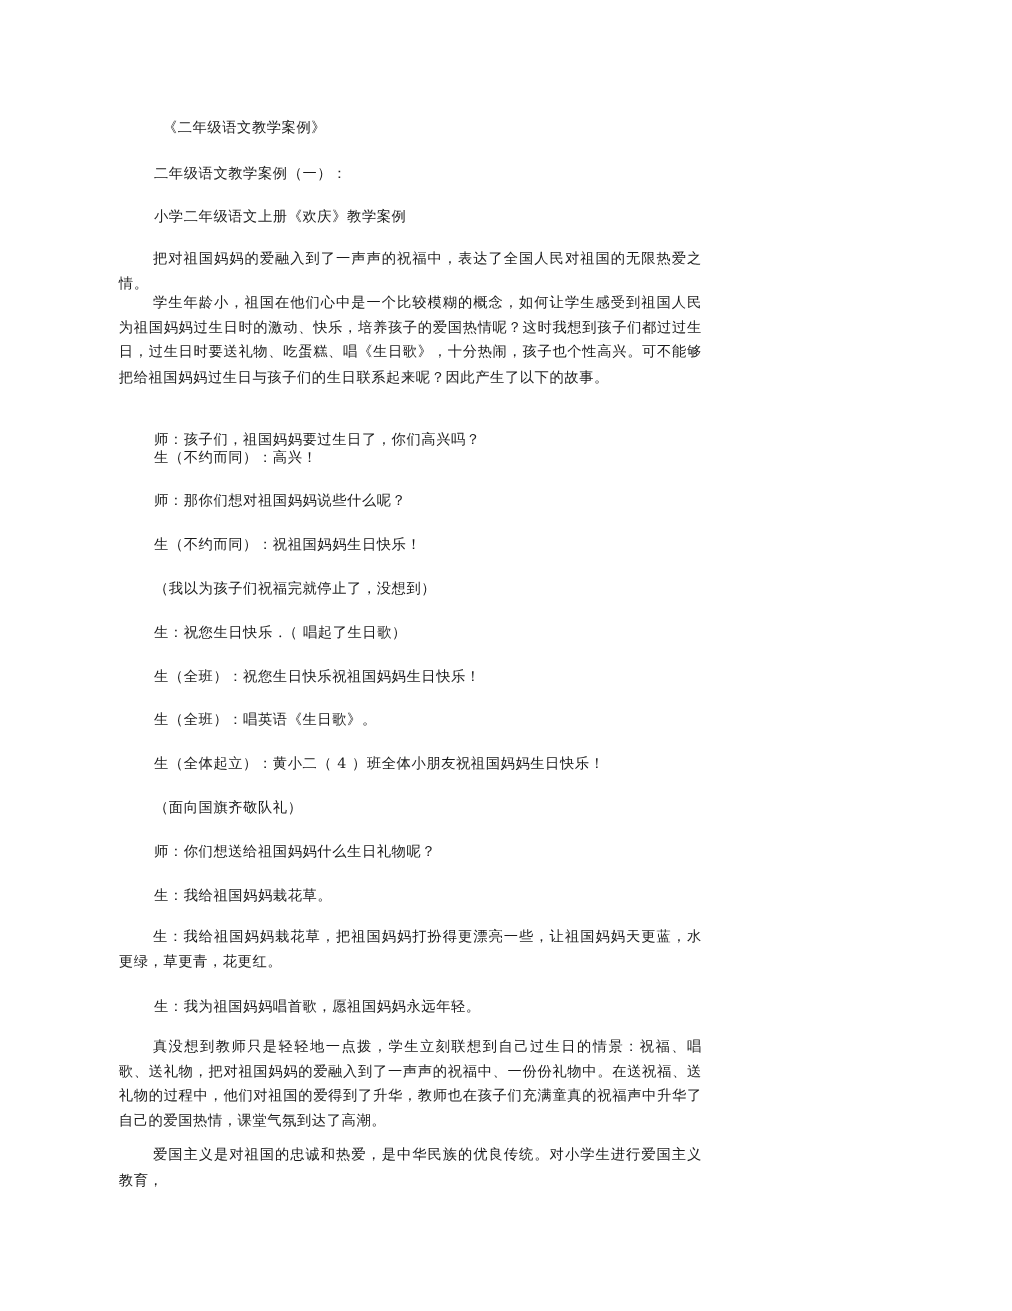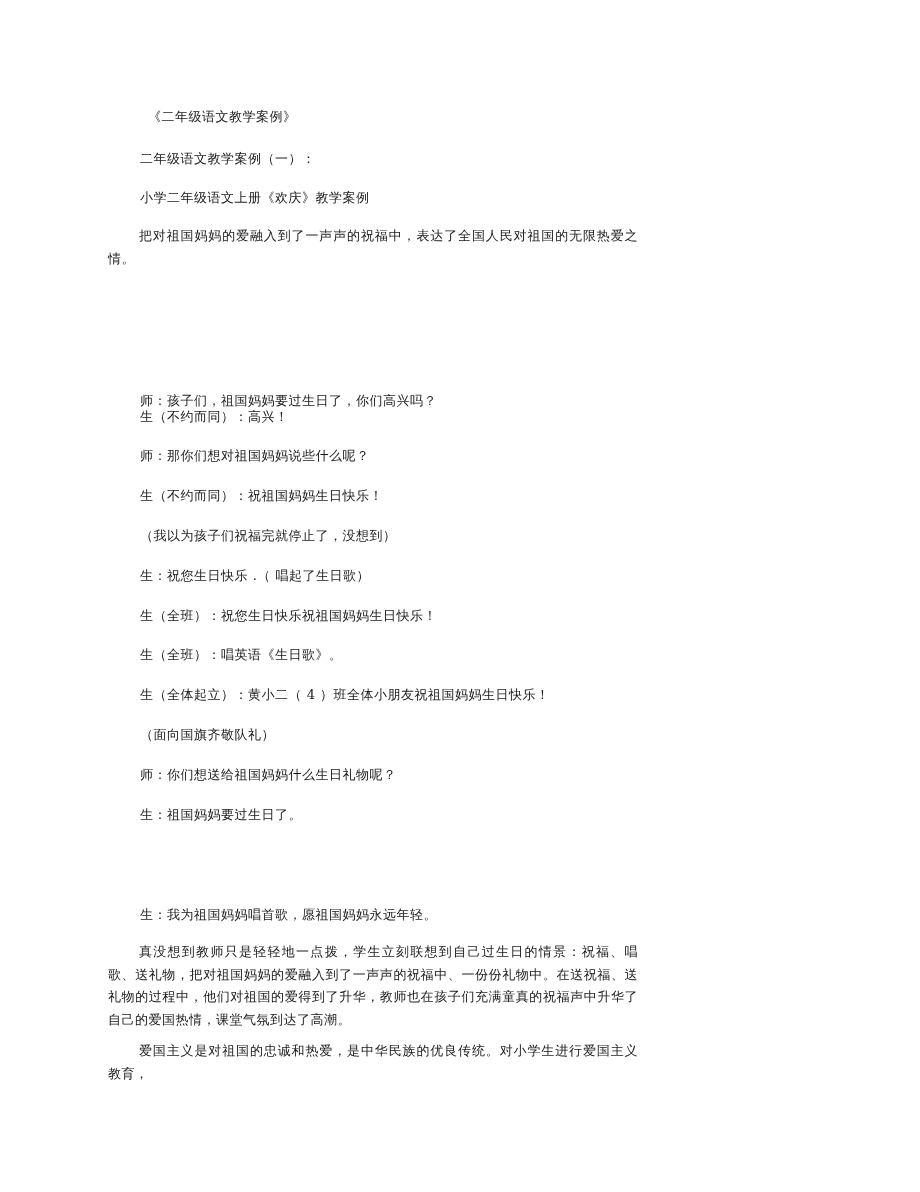--- a/index.html
+++ b/index.html
@@ -12,30 +12,32 @@
 </style>
 </head>
 <body>
 
 <div class="page">
   <div class="line" style="left:148px; top:110px;">《二年级语文教学案例》</div>
   <div class="line" style="left:140px; top:152px;">二年级语文教学案例（一）：</div>
   <div class="line" style="left:140px; top:191px;">小学二年级语文上册《欢庆》教学案例</div>
 
   <div class="para" style="top:225px;">把对祖国妈妈的爱融入到了一声声的祝福中，表达了全国人民对祖国的无限热爱之情。</div>
+  <div class="para" style="top:265px;">学生年龄小，祖国在他们心中是一个比较模糊的概念，如何让学生感受到祖国人民为祖国妈妈过生日时的激动、快乐，培养孩子的爱国热情呢？这时我想到孩子们都过过生日，过生日时要送礼物、吃蛋糕、唱《生日歌》，十分热闹，孩子也个性高兴。可不能够把给祖国妈妈过生日与孩子们的生日联系起来呢？因此产生了以下的故事。</div>
 
   <div class="line" style="left:140px; top:370px;margin-top:24px;">师：孩子们，祖国妈妈要过生日了，你们高兴吗？</div>
   <div class="line" style="left:140px; top:410px;">生（不约而同）：高兴！</div>
   <div class="line" style="left:140px; top:449px;">师：那你们想对祖国妈妈说些什么呢？</div>
   <div class="line" style="left:140px; top:489px;">生（不约而同）：祝祖国妈妈生日快乐！</div>
   <div class="line" style="left:140px; top:529px;">（我以为孩子们祝福完就停止了，没想到）</div>
   <div class="line" style="left:140px; top:569px;">生：祝您生日快乐 .（ 唱起了生日歌）</div>
   <div class="line" style="left:140px; top:609px;text-align:right;">生（全班）：祝您生日快乐祝祖国妈妈生日快乐！</div>
   <div class="line" style="left:140px; top:648px;">生（全班）：唱英语《生日歌》。</div>
   <div class="line" style="left:140px; top:688px;">生（全体起立）：黄小二（ 4 ）班全体小朋友祝祖国妈妈生日快乐！</div>
   <div class="line" style="left:140px; top:728px;">（面向国旗齐敬队礼）</div>
   <div class="line" style="left:140px; top:768px;">师：你们想送给祖国妈妈什么生日礼物呢？</div>
-  <div class="line" style="left:140px; top:808px;">生：祖国妈妈要过生日了。</div>
+  <div class="line" style="left:140px; top:808px;">生：我给祖国妈妈栽花草。</div>
+  <div class="para" style="top:841px;">生：我给祖国妈妈栽花草，把祖国妈妈打扮得更漂亮一些，让祖国妈妈天更蓝，水更绿，草更青，花更红。</div>
   <div class="line" style="left:140px; top:908px;font-family:Liberation Serif, serif;">生：我为祖国妈妈唱首歌，愿祖国妈妈永远年轻。</div>
 
   <div class="para" style="top:1040px;">爱国主义是对祖国的忠诚和热爱，是中华民族的优良传统。对小学生进行爱国主义教育，</div>
   <div class="para" style="top:941px;">真没想到教师只是轻轻地一点拨，学生立刻联想到自己过生日的情景：祝福、唱歌、送礼物，把对祖国妈妈的爱融入到了一声声的祝福中、一份份礼物中。在送祝福、送礼物的过程中，他们对祖国的爱得到了升华，教师也在孩子们充满童真的祝福声中升华了自己的爱国热情，课堂气氛到达了高潮。</div>
 </div>
 
 </body></html>

